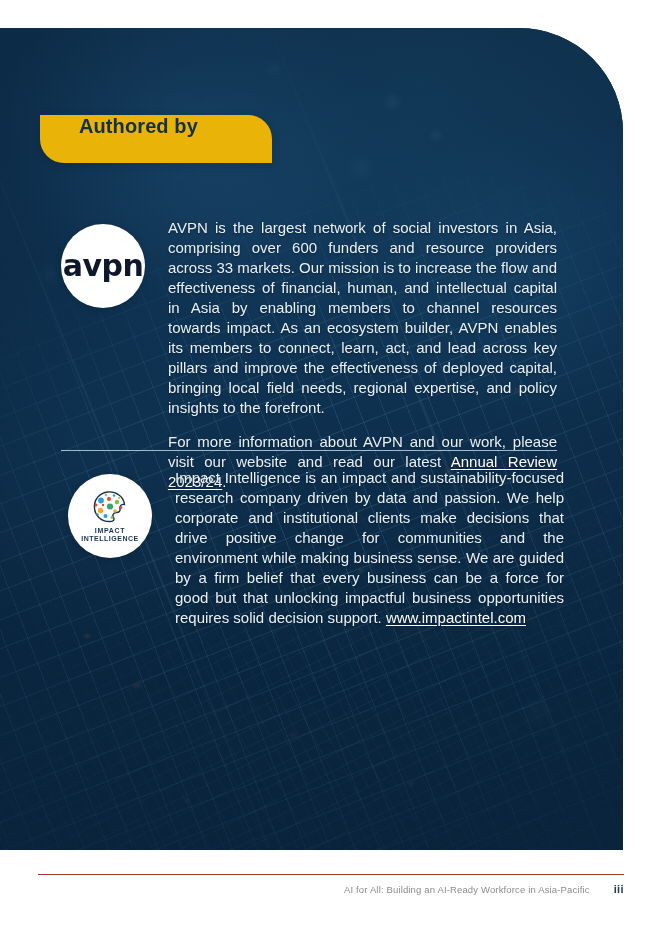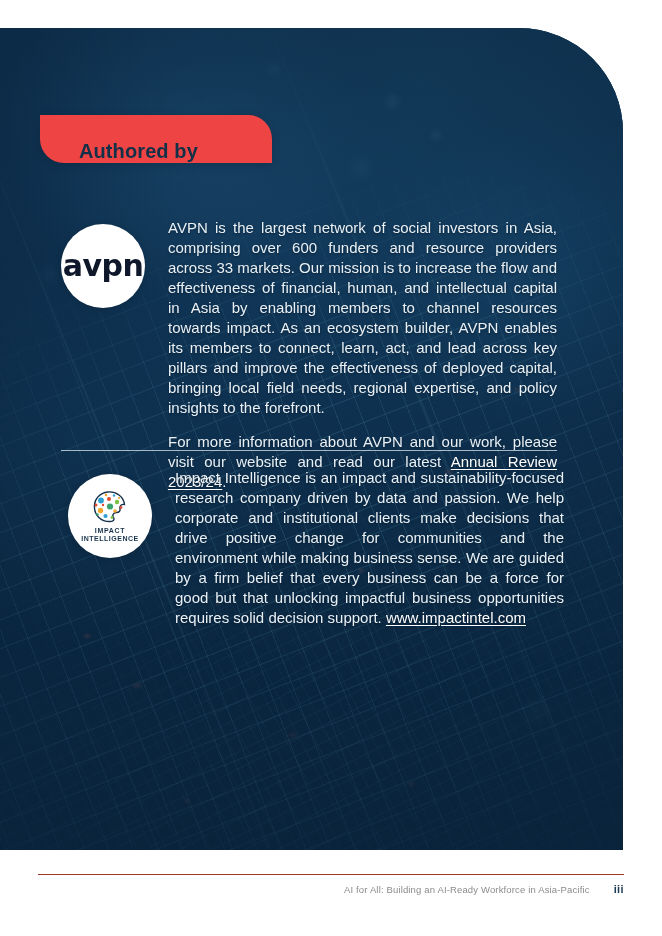--- a/index.html
+++ b/index.html
@@ -136,25 +136,25 @@
       radial-gradient(72% 52% at 46% 36%, rgba(10,38,62,0.26) 0%, rgba(10,38,62,0.50) 100%);
   }
 
   
   .authored-pill {
     position: absolute;
     left: 40px;
     top: 115px;
     width: 232px;
     height: 48px;
-    background: #ef4444;
+    background: #eab308;
     border-top-right-radius: 24px;
     border-bottom-left-radius: 24px;
     display: flex;
-    align-items: flex-end;
+    align-items: flex-start;
     box-shadow: 0 2px 10px rgba(0,0,0,0.14);
   }
   .authored-pill .label {
     margin-left: 39px;
     color: #123047;
     font-size: 20px;
     font-weight: bold;
     letter-spacing: 0.1px;
   }
 

